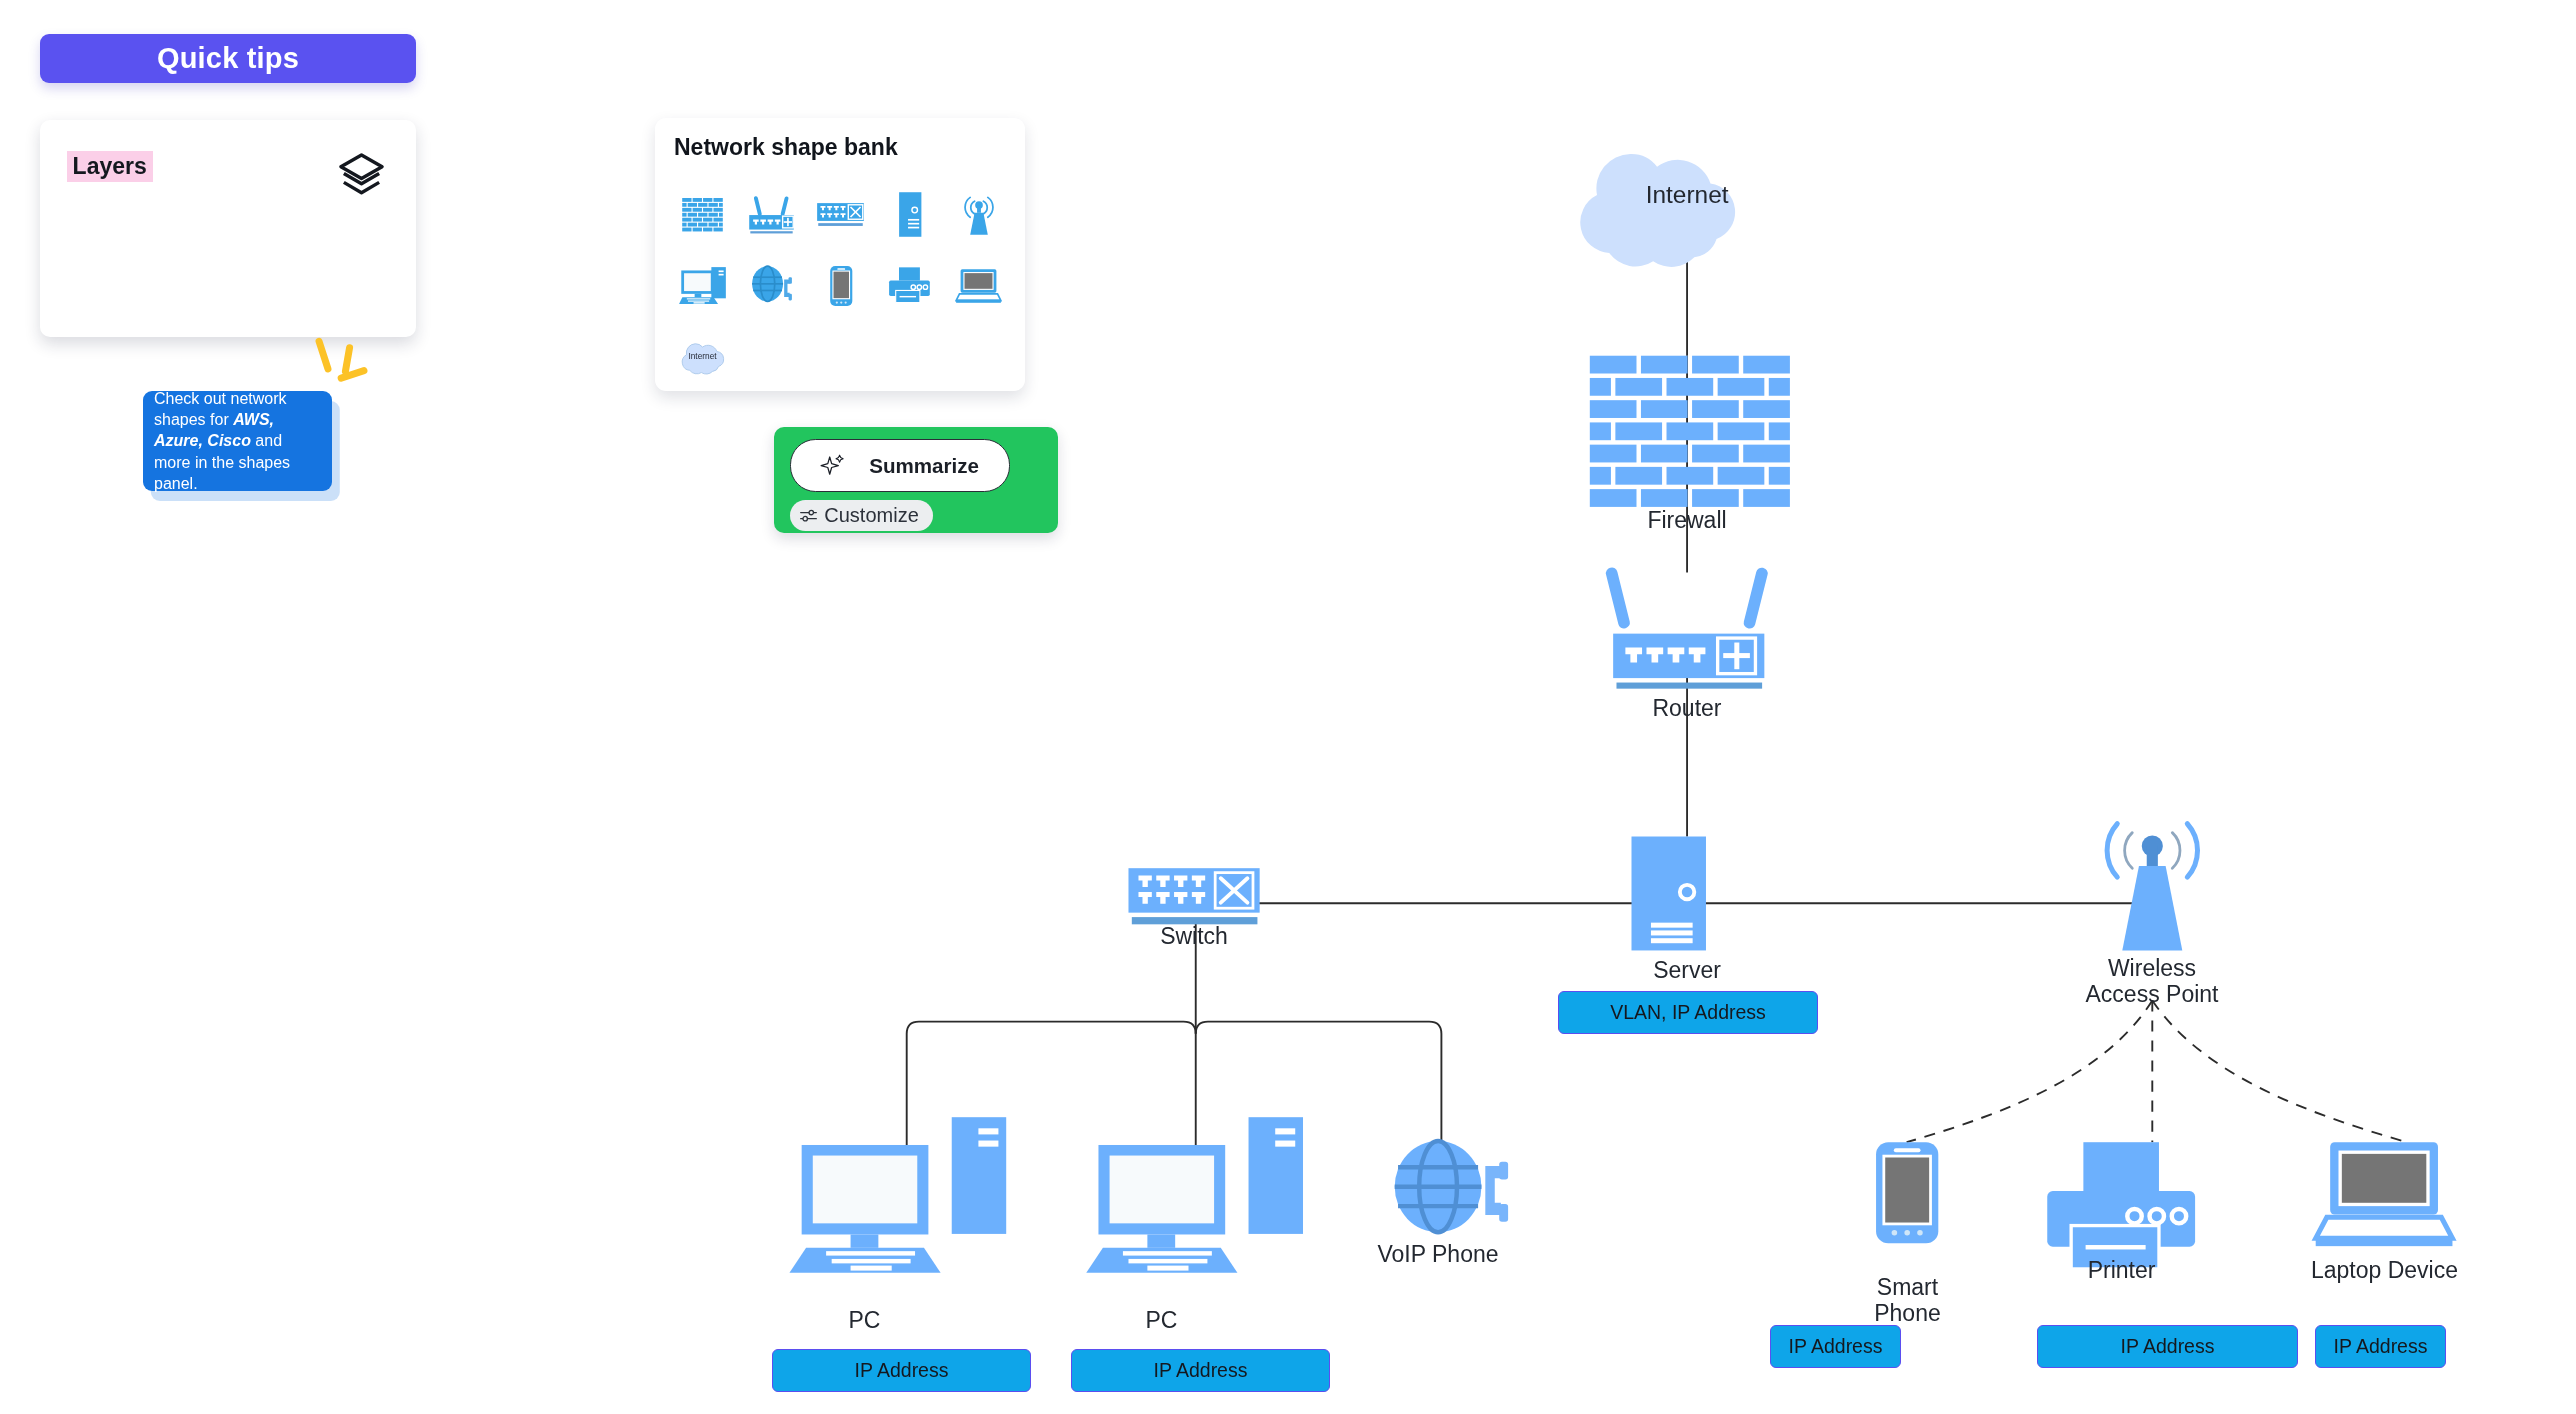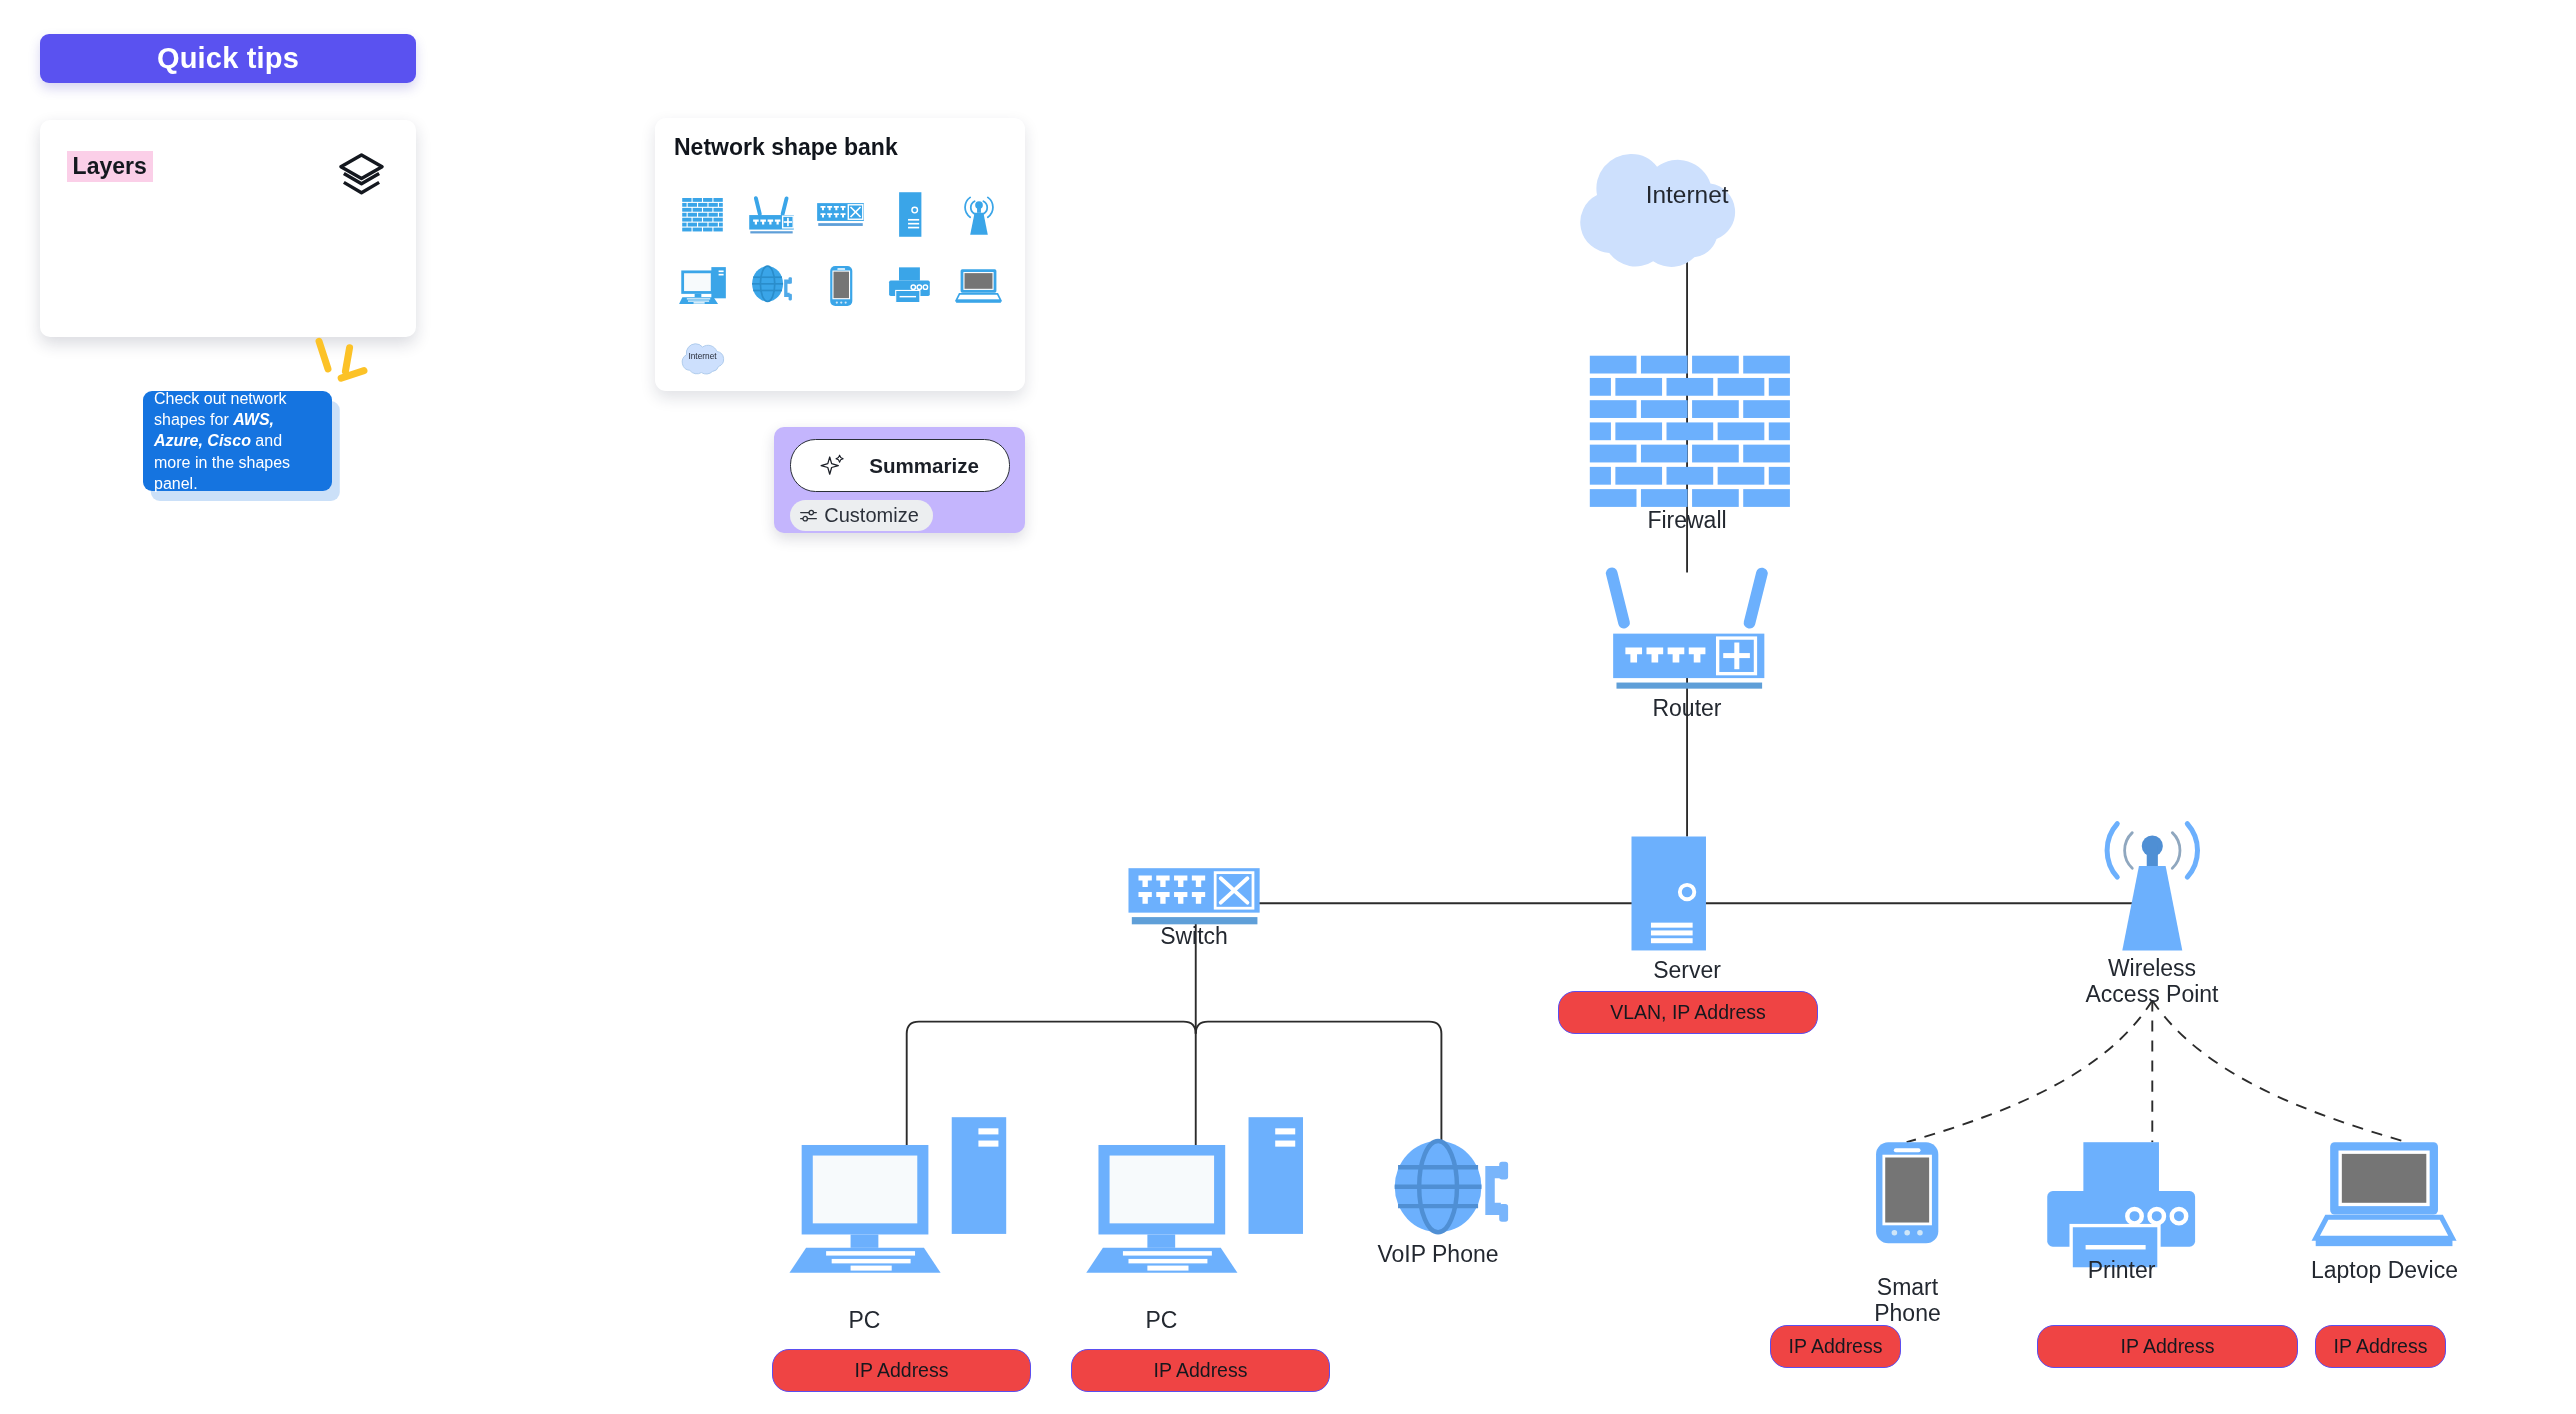--- a/index.html
+++ b/index.html
@@ -29,34 +29,34 @@
   #shapes-callout b{font-style:italic;font-weight:700;}
 
   
   #shape-bank{left:655px;top:118px;width:370px;height:273px;background:#fff;border-radius:11px;
       box-shadow:0 6.7px 14.5px rgba(25,30,60,.13);}
   #shape-bank .title{position:absolute;left:19px;top:15.6px;font-size:23px;font-weight:700;color:#11151c;}
   #shape-bank .grid{position:absolute;left:13.3px;top:61px;width:345px;}
   #shape-bank .cell{float:left;width:69px;height:71px;display:flex;align-items:center;justify-content:center;}
 
   
-  #ai-toolbar{left:774px;top:427px;width:251px;height:106px;background:#c4b5fd;border-radius:10px;
+  #ai-toolbar{left:774px;top:427px;width:284px;height:106px;background:#22c55e;border-radius:10px;
       box-shadow:0 5.6px 13.3px rgba(25,30,60,.15);}
   #summarize-button{position:absolute;left:15.6px;top:12.2px;width:218px;height:51px;border-radius:25.6px;
       border:1.4px solid #2a2f38;background:#fff;display:flex;align-items:center;}
   #summarize-button .lbl{flex:1;text-align:center;font-size:20.6px;font-weight:700;color:#1b1f27;padding-right:5.6px;}
   #customize-chip{position:absolute;left:15.6px;top:73px;height:31px;border-radius:15.6px;background:#eceef0;
       display:inline-flex;align-items:center;padding:0 14.5px 0 9px;}
   #customize-chip .lbl{font-size:20px;color:#2c313a;margin-left:6.7px;}
 
   
   #diagram{left:0;top:0;width:2576px;height:1414px;}
   .node-label{position:absolute;text-align:center;font-size:23px;color:#232830;line-height:1.14;
       white-space:pre-line;}
-  .badge{position:absolute;height:41px;border-radius:17px;background:#ef4444;border:1.4px solid #5b4ef0;
+  .badge{position:absolute;height:41px;border-radius:6px;background:#0ea5e9;border:1.4px solid #5b4ef0;
       display:flex;align-items:center;justify-content:center;font-size:19.5px;color:#15181e;}
   svg{display:block;}
 </style>
 </head>
 <body>
 
 <div class="abs" id="quick-tips-banner">
   <span>Quick tips</span>
 </div>
 

